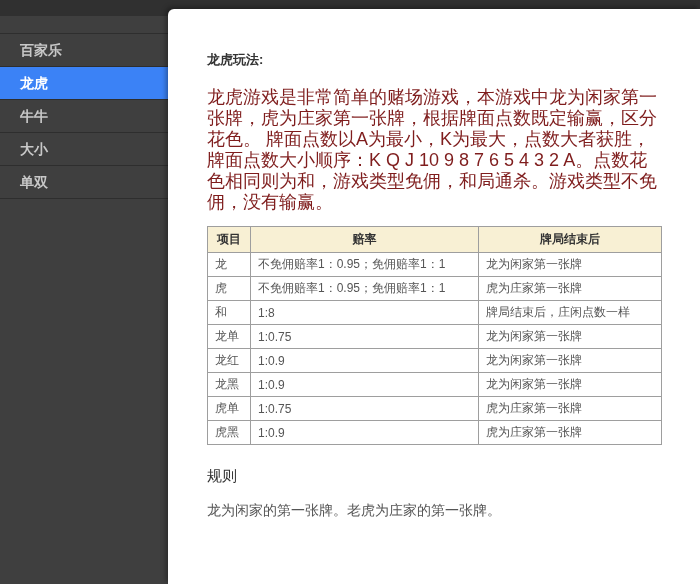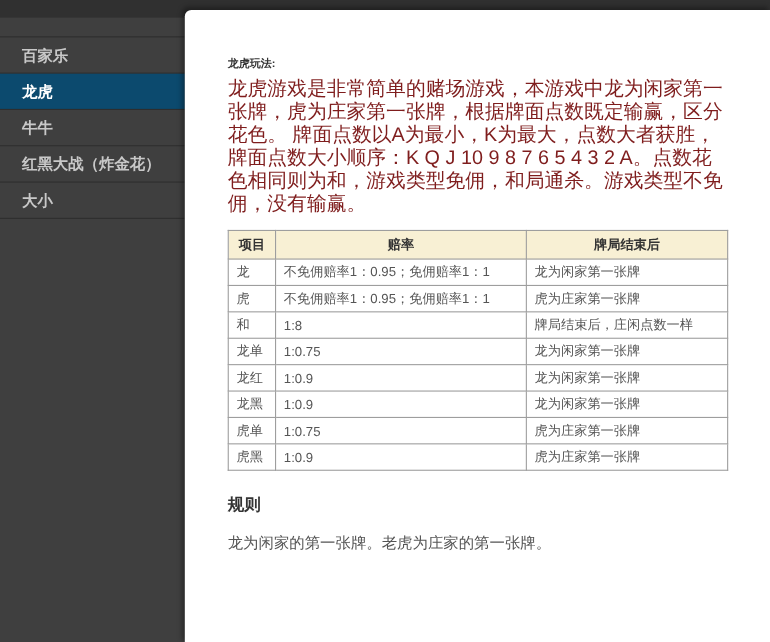--- a/index.html
+++ b/index.html
@@ -22,37 +22,37 @@
   .sidebar-item {
     height: 33px; line-height: 32px;
     padding-left: 20px;
     font-size: 14px; font-weight: bold;
     color: #c8c8c8;
     border-bottom: 1px solid #2e2e2e;
     cursor: pointer;
     white-space: nowrap;
   }
   .sidebar-item.selected {
-    background: #0c4a6e;
+    background: #3b82f6;
     color: #ffffff;
   }
   
   .panel {
     position: absolute; left: 168px; top: 9px;
     width: 532px; height: 575px;
     background: #ffffff;
     border-top-left-radius: 6px;
     box-shadow: -2px -2px 5px rgba(0,0,0,0.35);
     padding: 42px 38px 0 39px;
     overflow: hidden;
   }
   .section-title {
-    font-size: 10px; font-weight: bold;
+    font-size: 13px; font-weight: bold;
     color: #333333;
-    margin-bottom: 5px;
+    margin-bottom: 18px;
   }
   .intro {
     font-size: 18px; color: #7f1d1d;
     line-height: 21px;
     margin-bottom: 13px;
   }
   
   table.odds {
     width: 100%;
     border-collapse: collapse;
@@ -74,41 +74,41 @@
     height: 24px;
     padding: 1px 7px;
     text-align: left;
     background: #ffffff;
   }
   table.odds .col-item   { width: 43px; }
   table.odds .col-odds   { width: 228px; }
   table.odds .col-cond   { width: auto; }
   
   .rules-title {
-    font-size: 15px; font-weight: bold;
+    font-size: 15px; font-weight: normal;
     color: #333333;
     margin: 22px 0 17px 0;
   }
   .rule-paragraph {
     font-size: 14px; color: #555555;
     line-height: 15px;
     margin-bottom: 13px;
     white-space: nowrap;
   }
 </style>
 </head>
 <body>
 
 <div class="sidebar">
   <div class="sidebar-menu">
       <div class="sidebar-item">百家乐</div>
       <div class="sidebar-item selected">龙虎</div>
       <div class="sidebar-item">牛牛</div>
-      <div class="sidebar-item">红黑大战（炸金花）</div>
       <div class="sidebar-item">大小</div>
+      <div class="sidebar-item">单双</div>
     </div>
 </div>
 
 <div class="panel">
   <h2 class="section-title">龙虎玩法:</h2>
   <p class="intro">龙虎游戏是非常简单的赌场游戏，本游戏中龙为闲家第一张牌，虎为庄家第一张牌，根据牌面点数既定输赢，区分花色。 牌面点数以A为最小，K为最大，点数大者获胜，牌面点数大小顺序：K Q J 10 9 8 7 6 5 4 3 2 A。点数花色相同则为和，游戏类型免佣，和局通杀。游戏类型不免佣，没有输赢。</p>
 
   <table class="odds">
     <colgroup>
       <col class="col-item">

